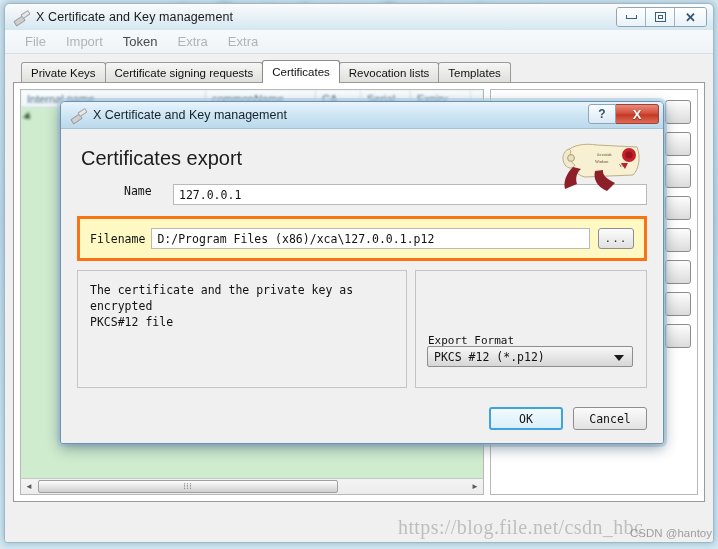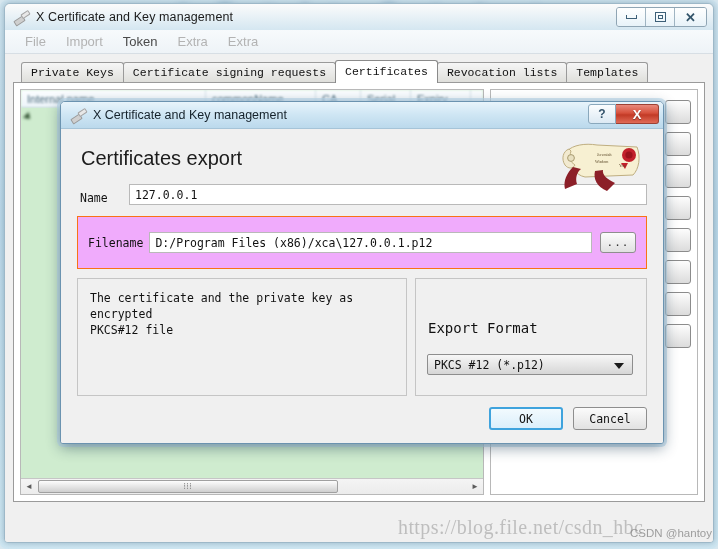--- a/index.html
+++ b/index.html
@@ -108,21 +108,21 @@
   }
 
   
   .tabrow {
     position: relative;
     display: flex; align-items: flex-end;
     height: 23px;
     margin-left: 8px;
   }
   .tab {
-    font-family: Liberation Mono, monospace;
+    font-family: Liberation Sans, sans-serif;
     font-size: 11.5px;
     color: #111;
     background: linear-gradient(180deg,#f6f6f6,#dededa);
     border: 1px solid #9a9a9a;
     border-bottom: none;
     border-radius: 3px 3px 0 0;
     padding: 3px 9px 3px 9px;
     height: 21px;
     margin-right: -1px;
     line-height: 14px;
@@ -283,42 +283,43 @@
     background: #f0f0f0;
     padding: 14px 16px 10px 16px;
   }
   .dlg-heading {
     font-size: 20px; color: #1c1c1c; font-weight: normal;
     margin: 4px 0 0 4px;
   }
   .cert-img { position: absolute; right: 16px; top: 8px; }
 
   .namerow {
-    display: flex; align-items: flex-end;
+    display: flex; align-items: flex-start;
     margin-top: 14px;
+    margin-left: 44px;
   }
   .namelabel {
     font-family: "DejaVu Sans Mono", monospace;
     font-size: 11.5px; color: #111;
     width: 52px; padding-left: 3px;
   }
   .textinput {
     flex: 1 1 auto; height: 21px;
     border: 1px solid #b9b9b9; background: #fff;
     font-family: "DejaVu Sans Mono", monospace;
     font-size: 11.5px; color: #111;
     padding: 2px 5px; line-height: 16px;
     outline: none;
   }
 
   .groupbox {
-    border: 1px solid #f97316;
-    background: #f0abfc;
+    border: 3px solid #f97316;
+    background: #fef9c3;
     margin-top: 11px;
-    padding: 15px 10px;
+    padding: 9px 10px;
   }
   .filenamerow { display: flex; align-items: center; }
   .filelabel {
     font-family: "DejaVu Sans Mono", monospace;
     font-size: 11.5px; color: #111; margin-right: 6px;
   }
   .browsebtn {
     margin-left: 8px;
     width: 36px; height: 21px;
     border: 1px solid #8e8e8e; border-radius: 3px;
@@ -343,23 +344,23 @@
   }
   .fmtbox {
     flex: 0 0 232px;
     border: 1px solid #c5c5c5;
     background: #f0f0f0;
     height: 118px;
     position: relative;
     padding: 10px 11px;
   }
   .fmtlabel {
-    position: absolute; left: 12px; top: 41px;
-    font-family: "DejaVu Sans Mono", monospace;
-    font-size: 14px; color: #111;
+    position: absolute; left: 12px; top: 63px;
+    font-family: "DejaVu Sans Mono", monospace;
+    font-size: 11px; color: #111;
   }
   .combo {
     position: absolute; left: 11px; top: 75px;
     width: 206px; height: 21px;
     border: 1px solid #8e8e8e; border-radius: 2px;
     background: linear-gradient(180deg,#f7f7f7,#d6d6d6);
     display: flex; align-items: center;
     padding: 0 6px;
     font-family: "DejaVu Sans Mono", monospace;
     font-size: 11.5px; color: #111;

